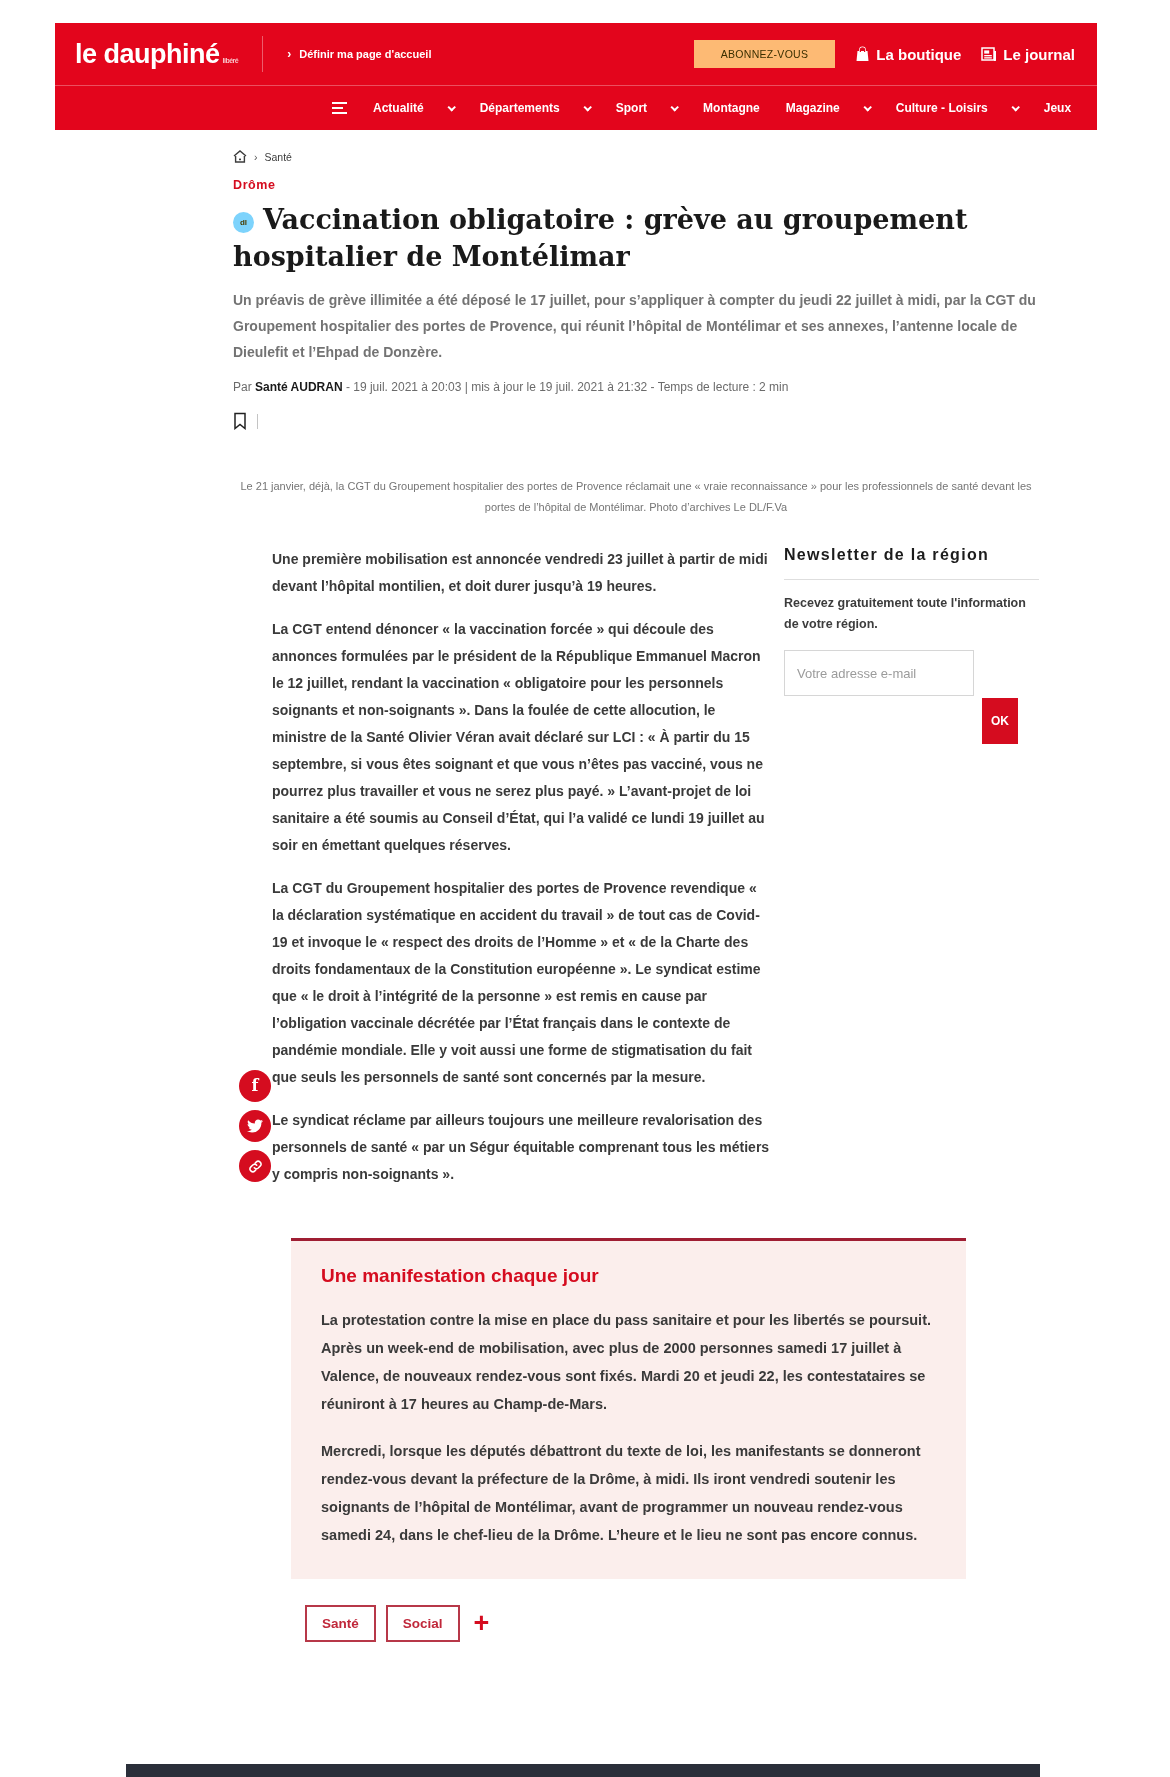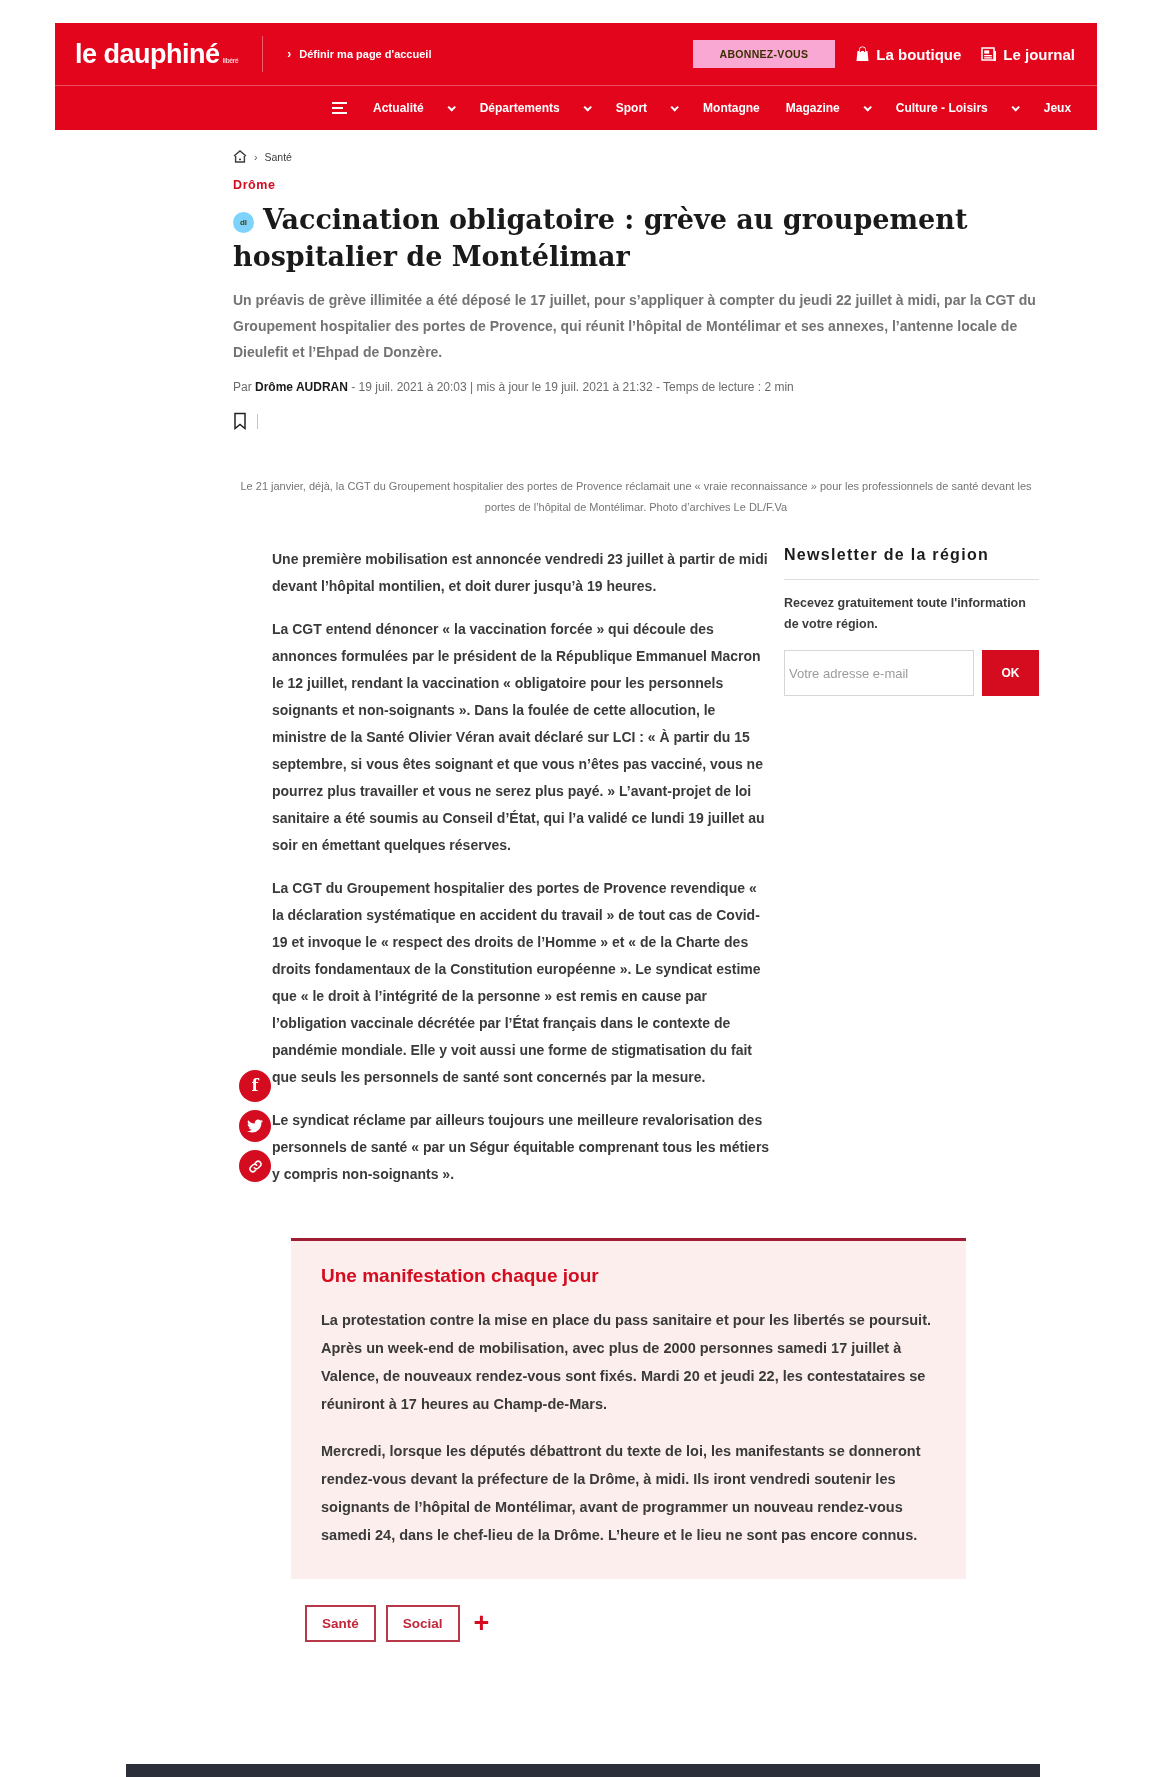--- a/index.html
+++ b/index.html
@@ -11,21 +11,21 @@
   
   .header { background:#e3051c; }
   .header-top { display:flex; align-items:center; height:62px; padding:0 22px 0 20px; }
   .logo { color:#fff; font-weight:bold; font-size:27px; letter-spacing:-0.5px; white-space:nowrap; cursor:pointer; }
   .logo-suffix { font-size:7px; font-weight:bold; opacity:.75; margin-left:3px; }
   .home-set { display:flex; align-items:center; gap:8px; margin-left:24px; padding-left:24px;
               border-left:1px solid rgba(255,255,255,.35); height:36px; color:#fff;
               font-size:11px; font-weight:bold; cursor:pointer; }
   .home-set .chev-r { color:#fff; font-size:12px; font-weight:bold; }
   .header-right { margin-left:auto; display:flex; align-items:center; gap:20px; }
-  .subscribe-btn { background:#f9a8d4; color:#3a2f00; border:none; font-weight:bold; font-size:10.5px;
+  .subscribe-btn { background:#fdba74; color:#3a2f00; border:none; font-weight:normal; font-size:10.5px;
                    padding:8px 27px; letter-spacing:.3px; cursor:pointer; }
   .hdr-link { display:flex; align-items:center; gap:6px; color:#fff; font-size:15px; font-weight:bold; cursor:pointer; }
   .header-divider { height:1px; background:rgba(255,255,255,.3); }
   .header-nav { display:flex; align-items:center; gap:26px; height:44px; padding-left:277px;
                 color:#fff; font-size:12px; font-weight:bold; }
   .nav-item { display:flex; align-items:center; gap:24px; cursor:pointer; white-space:nowrap; }
   .chev { width:6px; height:6px; border-right:2px solid #fff; border-bottom:2px solid #fff;
           transform:rotate(45deg) translateY(-1px); }
   .burger { display:flex; flex-direction:column; gap:3px; cursor:pointer; }
   .burger i { display:block; width:15px; height:2px; background:#fff; }
@@ -53,25 +53,25 @@
 
   
   .cols { display:flex; margin-top:28px; width:806px; }
   .body-col { margin-left:39px; width:500px; }
   .body-para { font-size:14px; line-height:27px; font-weight:600; color:#3a3a3a; margin-bottom:16px; }
   .sidebar { margin-left:auto; width:255px; }
   .nl-title { font-size:16px; font-weight:bold; letter-spacing:1.3px; color:#1c1c1c; white-space:nowrap; }
   .nl-divider { margin-top:15px; height:1px; background:#dedede; }
   .nl-text { margin-top:13px; font-size:12.5px; line-height:21px; font-weight:600; color:#3c3c3c; }
   .nl-form { margin-top:15px; display:flex; gap:8px; }
-  .nl-input { width:190px; height:46px; border:1px solid #d6d6d6; padding:0 4px; font-size:13px;
+  .nl-input { width:190px; height:46px; border:1px solid #d6d6d6; padding:0 12px; font-size:13px;
               color:#c2410c; background:#fff; font-family:"Liberation Sans",sans-serif; }
   .nl-input::placeholder { color:#9b9b9b; }
-  .nl-btn { width:57px; height:46px; background:#d50c1f; border:none; color:#fff; font-weight:bold;
-            font-size:12px; cursor:pointer; }
+  .nl-btn { width:36px; height:46px; background:#d50c1f; border:none; color:#fff; font-weight:bold;
+            font-size:12px; cursor:pointer;margin-top:48px; }
 
   
   .social-rail { position:absolute; left:239px; top:1070px; display:flex; flex-direction:column; gap:8px; }
   .social-btn { width:32px; height:32px; border-radius:50%; background:#d50c1f; display:flex;
                 align-items:center; justify-content:center; color:#fff; cursor:pointer; }
   .social-btn .fb { font-family:"DejaVu Serif",serif; font-weight:bold; font-size:16px; line-height:1; }
 
   
   .highlight-box { margin:34px 0 0 58px; width:675px; background:#fbeeec; border-top:3px solid #9f1e33;
                    padding:24px 30px 30px; }
@@ -184,21 +184,21 @@
       </div>
 
       <div class="kicker">Drôme</div>
 
       <h1 class="title"><span class="dl-badge">dl</span><span>Vaccination obligatoire : grève au groupement hospitalier de Montélimar</span></h1>
 
       <p class="lead">Un préavis de grève illimitée a été déposé le 17 juillet, pour s’appliquer à compter du jeudi 22 juillet à midi, par la CGT du Groupement hospitalier des portes de Provence, qui réunit l’hôpital de Montélimar et ses annexes, l’antenne locale de Dieulefit et l’Ehpad de Donzère.</p>
 
       <div class="byline">
         <span class="prefix">Par</span>
-        <span class="author">Drôme AUDRAN</span>
+        <span class="author">Santé AUDRAN</span>
         <span class="meta">- 19 juil. 2021 à 20:03 | mis à jour le 19 juil. 2021 à 21:32 - Temps de lecture : 2 min</span>
       </div>
 
       <div class="bookmark-row">
         <span>
           <svg width="14" height="18" viewBox="0 0 14 18">
               <path d="M2 1.5h10v15l-5-4-5 4z" fill="none" stroke="#222" stroke-width="1.5"></path>
             </svg>
         </span>
         <span class="v-div"></span>

